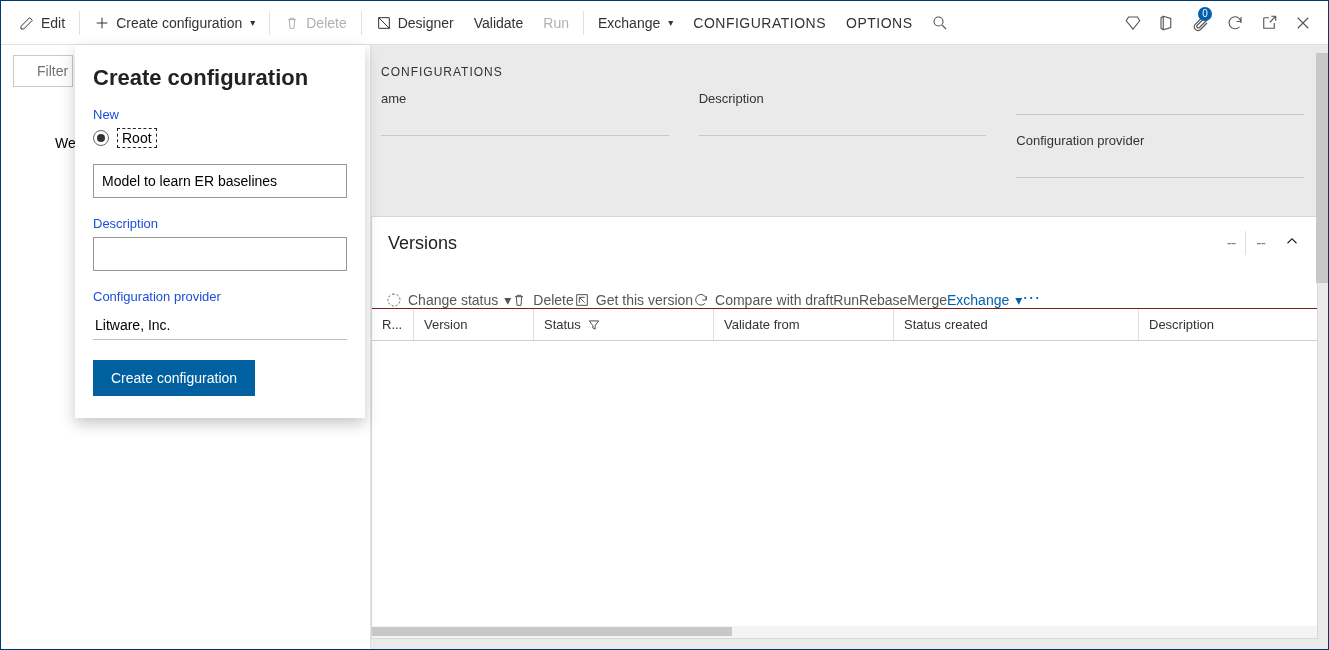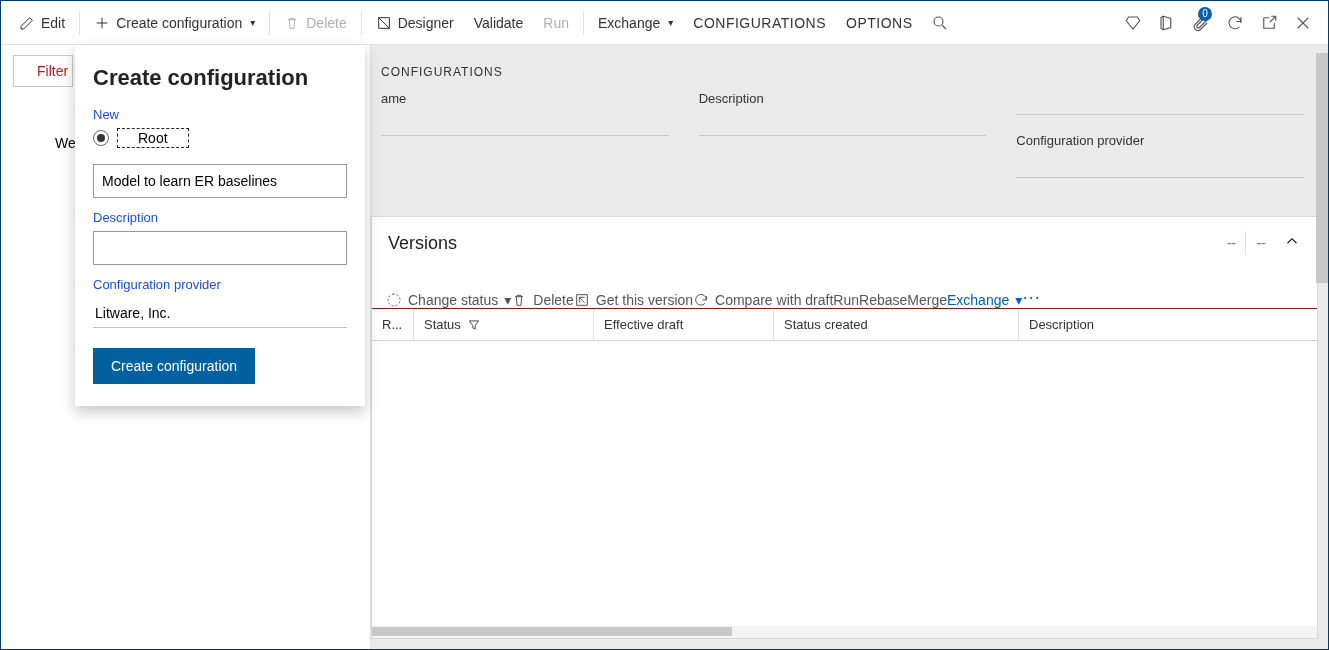--- a/index.html
+++ b/index.html
@@ -78,21 +78,21 @@
       border-right: 1px solid #e1e1e1;
       padding: 10px 12px;
       background: #fff;
     }
     .filter-field {
       display: flex;
       align-items: center;
       border: 1px solid #c8c8c8;
       height: 32px;
       padding: 0 8px;
-      color: #b91c1c;
+      color: #737373;
       font-size: 14px;
       width: 60px;
       gap: 15px;
     }
     .sidebar-item-text {
       margin-top: 48px;
       margin-left: 42px;
       font-size: 14px;
     }
     .content {
@@ -239,29 +239,29 @@
       align-items: center;
       justify-content: center;
     }
     .radio-outer .radio-inner {
       width: 8px; height: 8px;
       background: #333;
       border-radius: 50%;
     }
     .root-label {
       border: 1px dashed #222;
-      padding: 1px 20px;
+      padding: 1px 4px;
     }
     .dlg-input {
       width: 100%;
       height: 34px;
       border: 1px solid #999;
       padding: 0 8px;
       font-size: 14px;
-      margin-bottom: 12px;
+      margin-bottom: 18px;
     }
     .dlg-underline {
       border: none;
       border-bottom: 1px solid #c0c0c0;
       width: 100%;
       height: 30px;
       font-size: 14px;
       padding: 0 2px;
       margin-bottom: 20px;
     }
@@ -454,27 +454,28 @@
         </div>
         <div class="vt-btn link">
           <span>Exchange</span>
           <span class="caret">▾</span>
         </div>
         <span class="ellipsis-vert" style="color:#0060ac">···</span>
       </div>
 
       <div class="versions-grid-header">
         <div class="cell" style="width:42px">R...</div>
+        <div class="cell" style="width:120px">Version</div>
         <div class="cell" style="width:180px;display:flex;align-items:flex-end;gap:6px">
           <span>Status</span>
           <svg viewBox="0 0 24 24" width="14" height="14">
               <path d="M4 5h16l-6 8v6l-4-2v-4L4 5z"></path>
             </svg>
         </div>
-        <div class="cell" style="width:180px">Effective draft</div>
+        <div class="cell" style="width:180px">Validate from</div>
         <div class="cell" style="width:245px">Status created</div>
         <div class="cell" style="flex:1;border-right:none">Description</div>
       </div>
 
       <div class="versions-body"></div>
 
       <div class="versions-scrollbar">
         <div class="thumb"></div>
       </div>
     </div>

